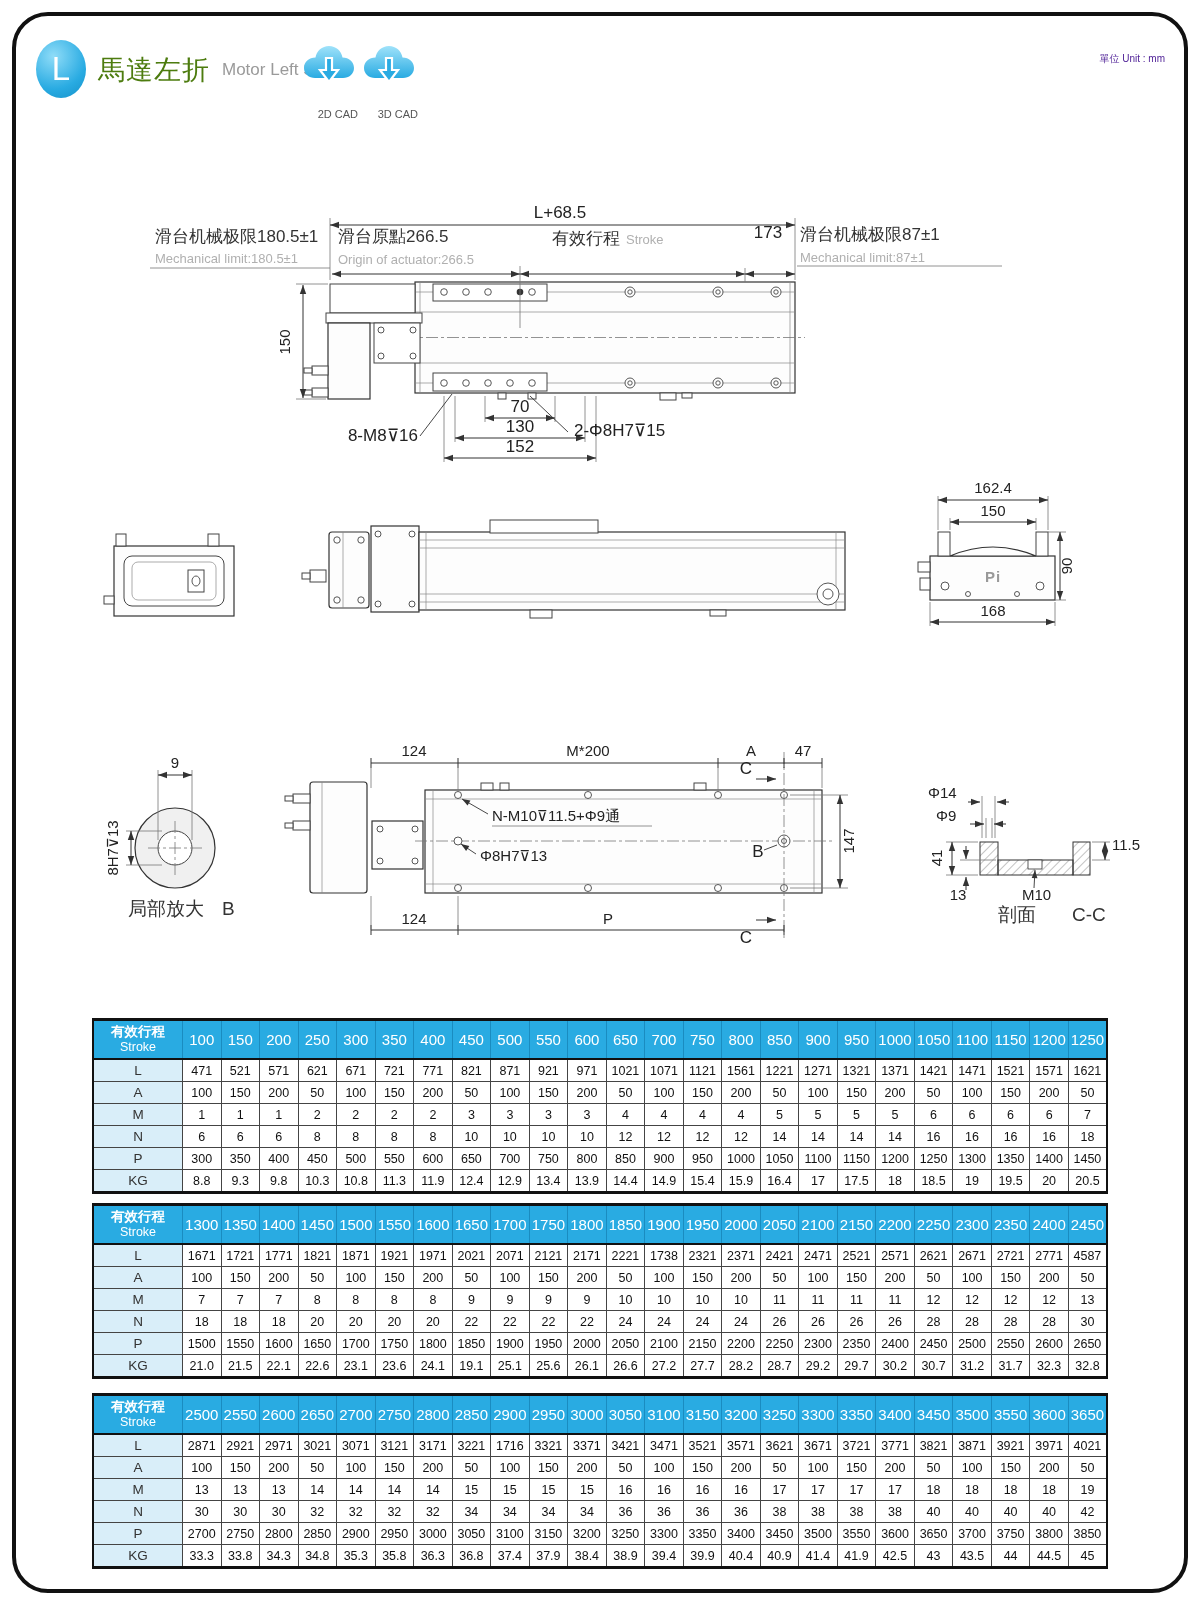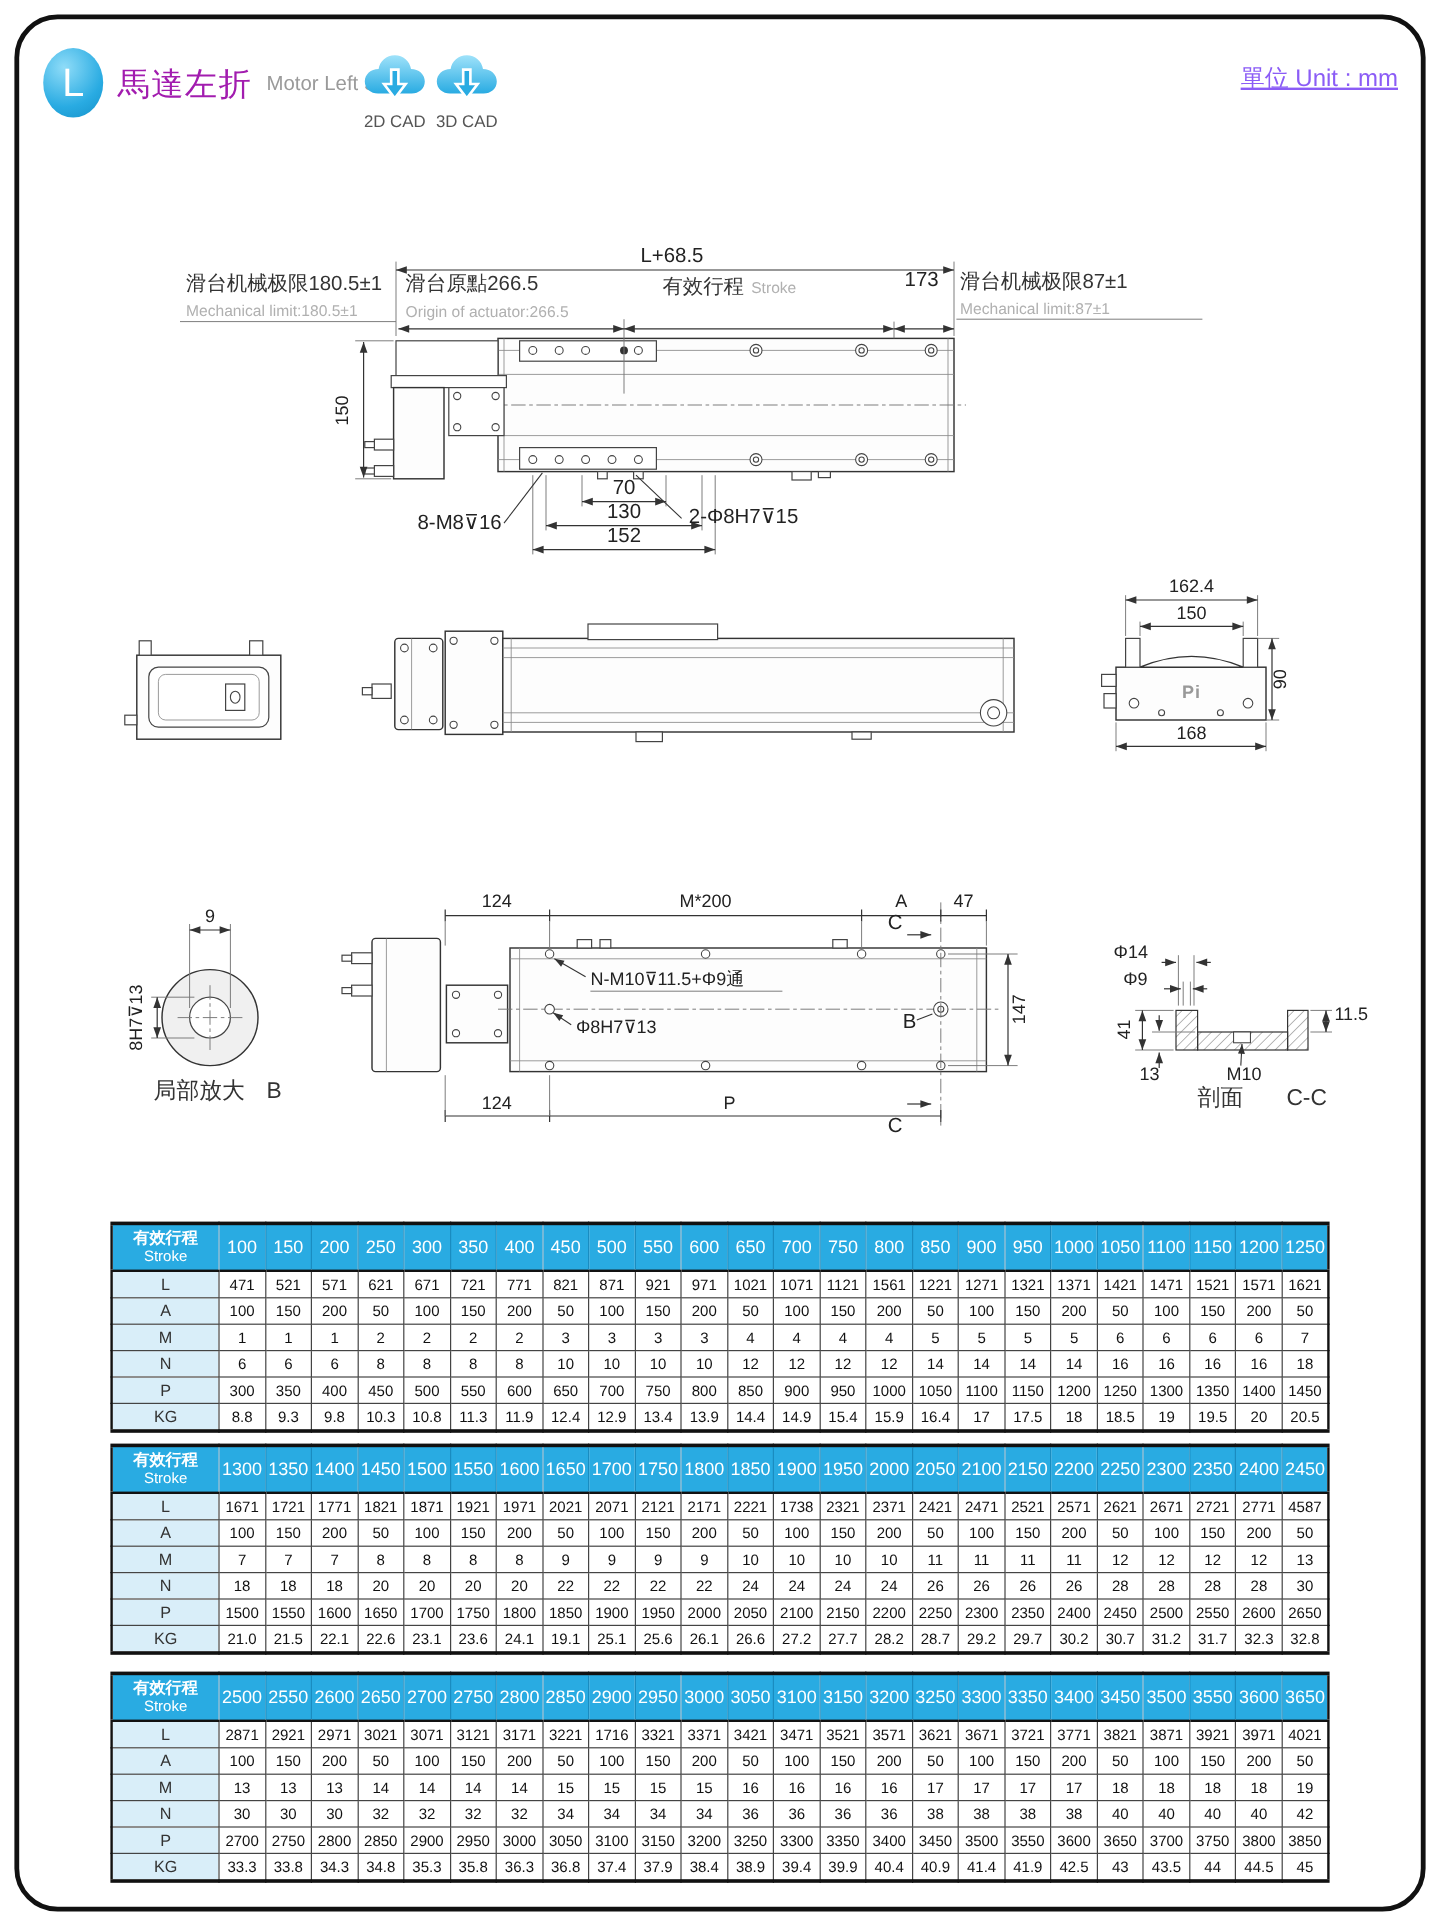--- a/index.html
+++ b/index.html
@@ -3,29 +3,29 @@
 <meta charset="utf-8">
 <style>
   html,body{margin:0;padding:0;background:#fff;}
   .page{position:relative;width:1200px;height:1605px;background:#fff;overflow:hidden;
         font-family:"Liberation Sans","DejaVu Sans",sans-serif;color:#222;}
   .frame{position:absolute;inset:12px;border:4px solid #111;border-radius:36px;pointer-events:none;}
   
   .badge{position:absolute;left:36px;top:40px;width:50px;height:58px;border-radius:50%;
          background:radial-gradient(circle at 35% 28%,#8fdcf8,#29abe2 62%,#1490c8);
          color:#fff;font-size:33px;display:flex;align-items:center;justify-content:center;}
-  .title-zh{position:absolute;left:98px;top:52px;font-size:27px;color:#a21caf;letter-spacing:1px;}
+  .title-zh{position:absolute;left:98px;top:52px;font-size:27px;color:#4d7c0f;letter-spacing:1px;}
   .title-en{position:absolute;left:222px;top:60px;font-size:17px;color:#9a9a9a;}
   .cad{position:absolute;top:42px;width:58px;text-align:center;cursor:pointer;}
   .cad-2d{left:300px;}  .cad-3d{left:360px;}
-  .cad-label{display:block;font-size:14px;color:#555;margin-top:0px;}
+  .cad-label{display:block;font-size:11px;color:#555;margin-top:16px;text-align:right;}
   .dl-btn{position:absolute;left:430px;top:56px;height:31px;line-height:31px;padding:0 20px;
           border-radius:16px;color:#fff;font-size:14px;
           background:linear-gradient(180deg,#6fd0f2 0%,#29a8e0 55%,#1d96ce 100%);cursor:pointer;}
-  .unit{position:absolute;left:960px;top:52px;width:205px;text-align:right;font-size:20px;color:#8b5cf6;text-decoration:underline;}
+  .unit{position:absolute;left:960px;top:52px;width:205px;text-align:right;font-size:10px;color:#4c1d95;}
   
   .band{position:absolute;}
   .bd{fill:#fdfdfd;stroke:#333;stroke-width:1.2px;}
   .bd2{fill:#fff;stroke:#444;stroke-width:1px;}
   .thin{fill:none;stroke:#888;stroke-width:0.7px;}
   .ext{stroke:#777;stroke-width:0.8px;}
   .dim{stroke:#333;stroke-width:1px;fill:none;}
   .cl{stroke:#777;stroke-width:0.8px;stroke-dasharray:12 3 3 3;fill:none;}
   .ldr{stroke:#333;stroke-width:0.9px;fill:none;}
   text{font-family:"Liberation Sans","DejaVu Sans",sans-serif;fill:#222;}

